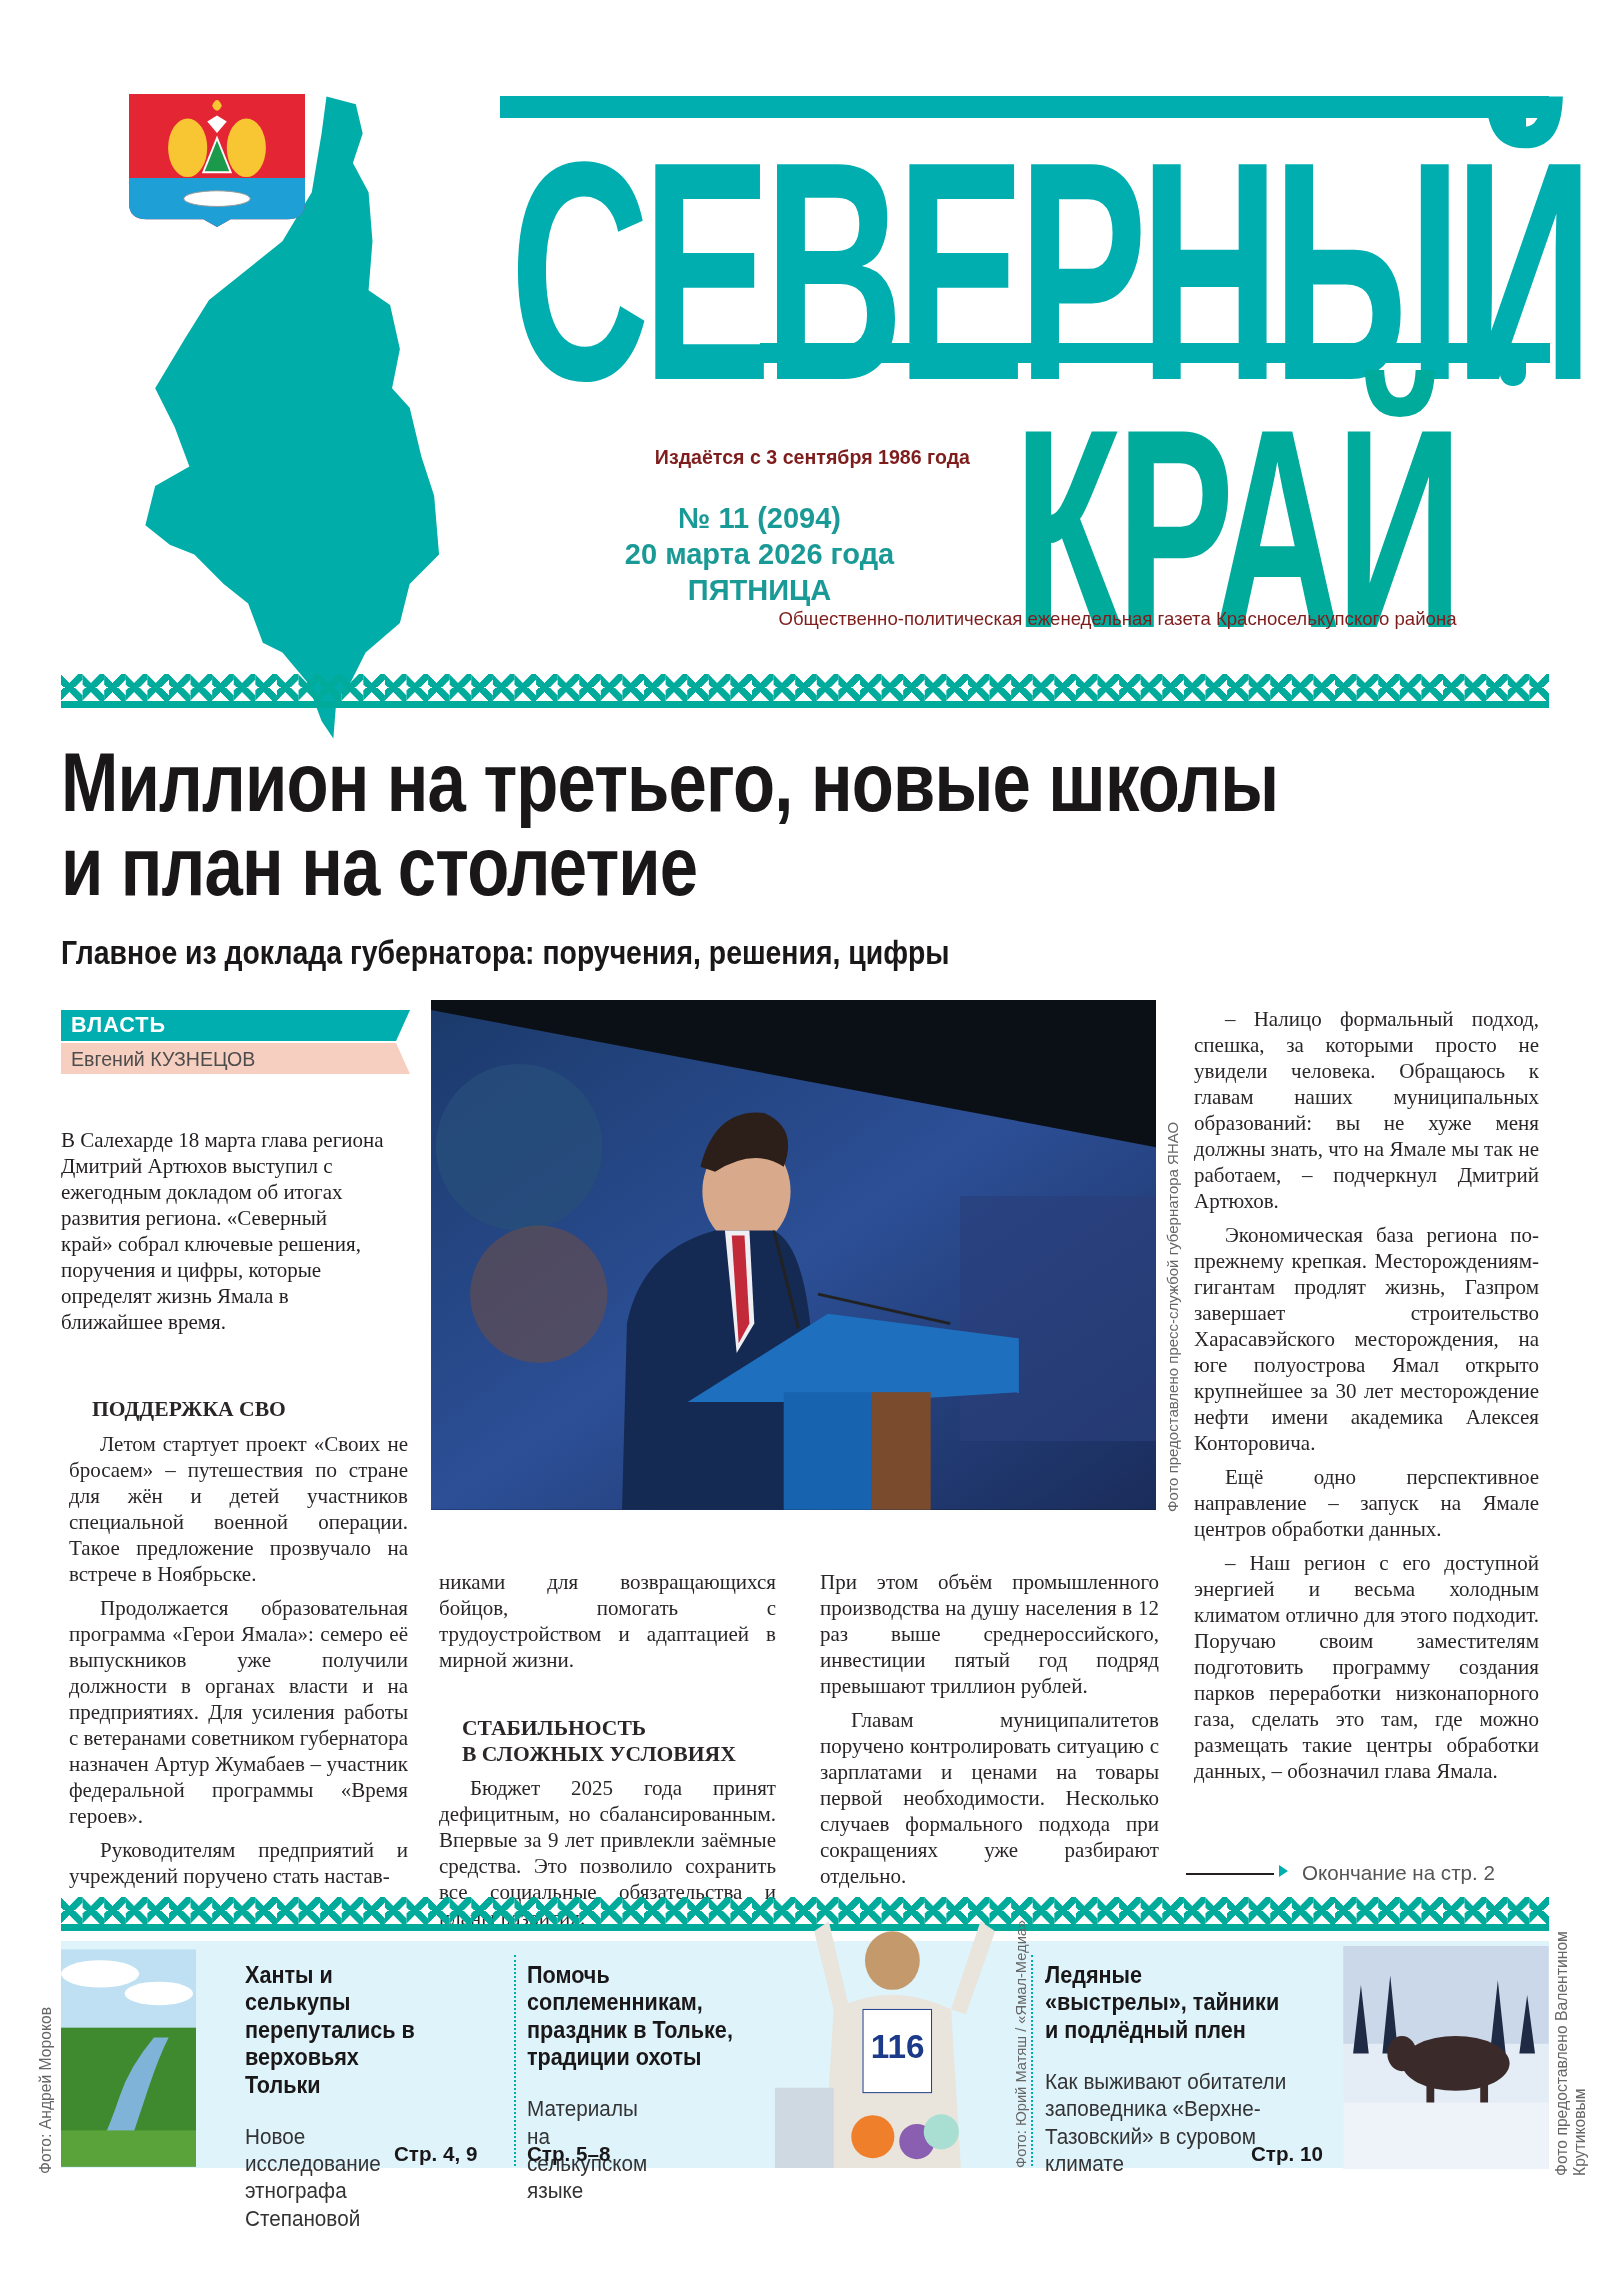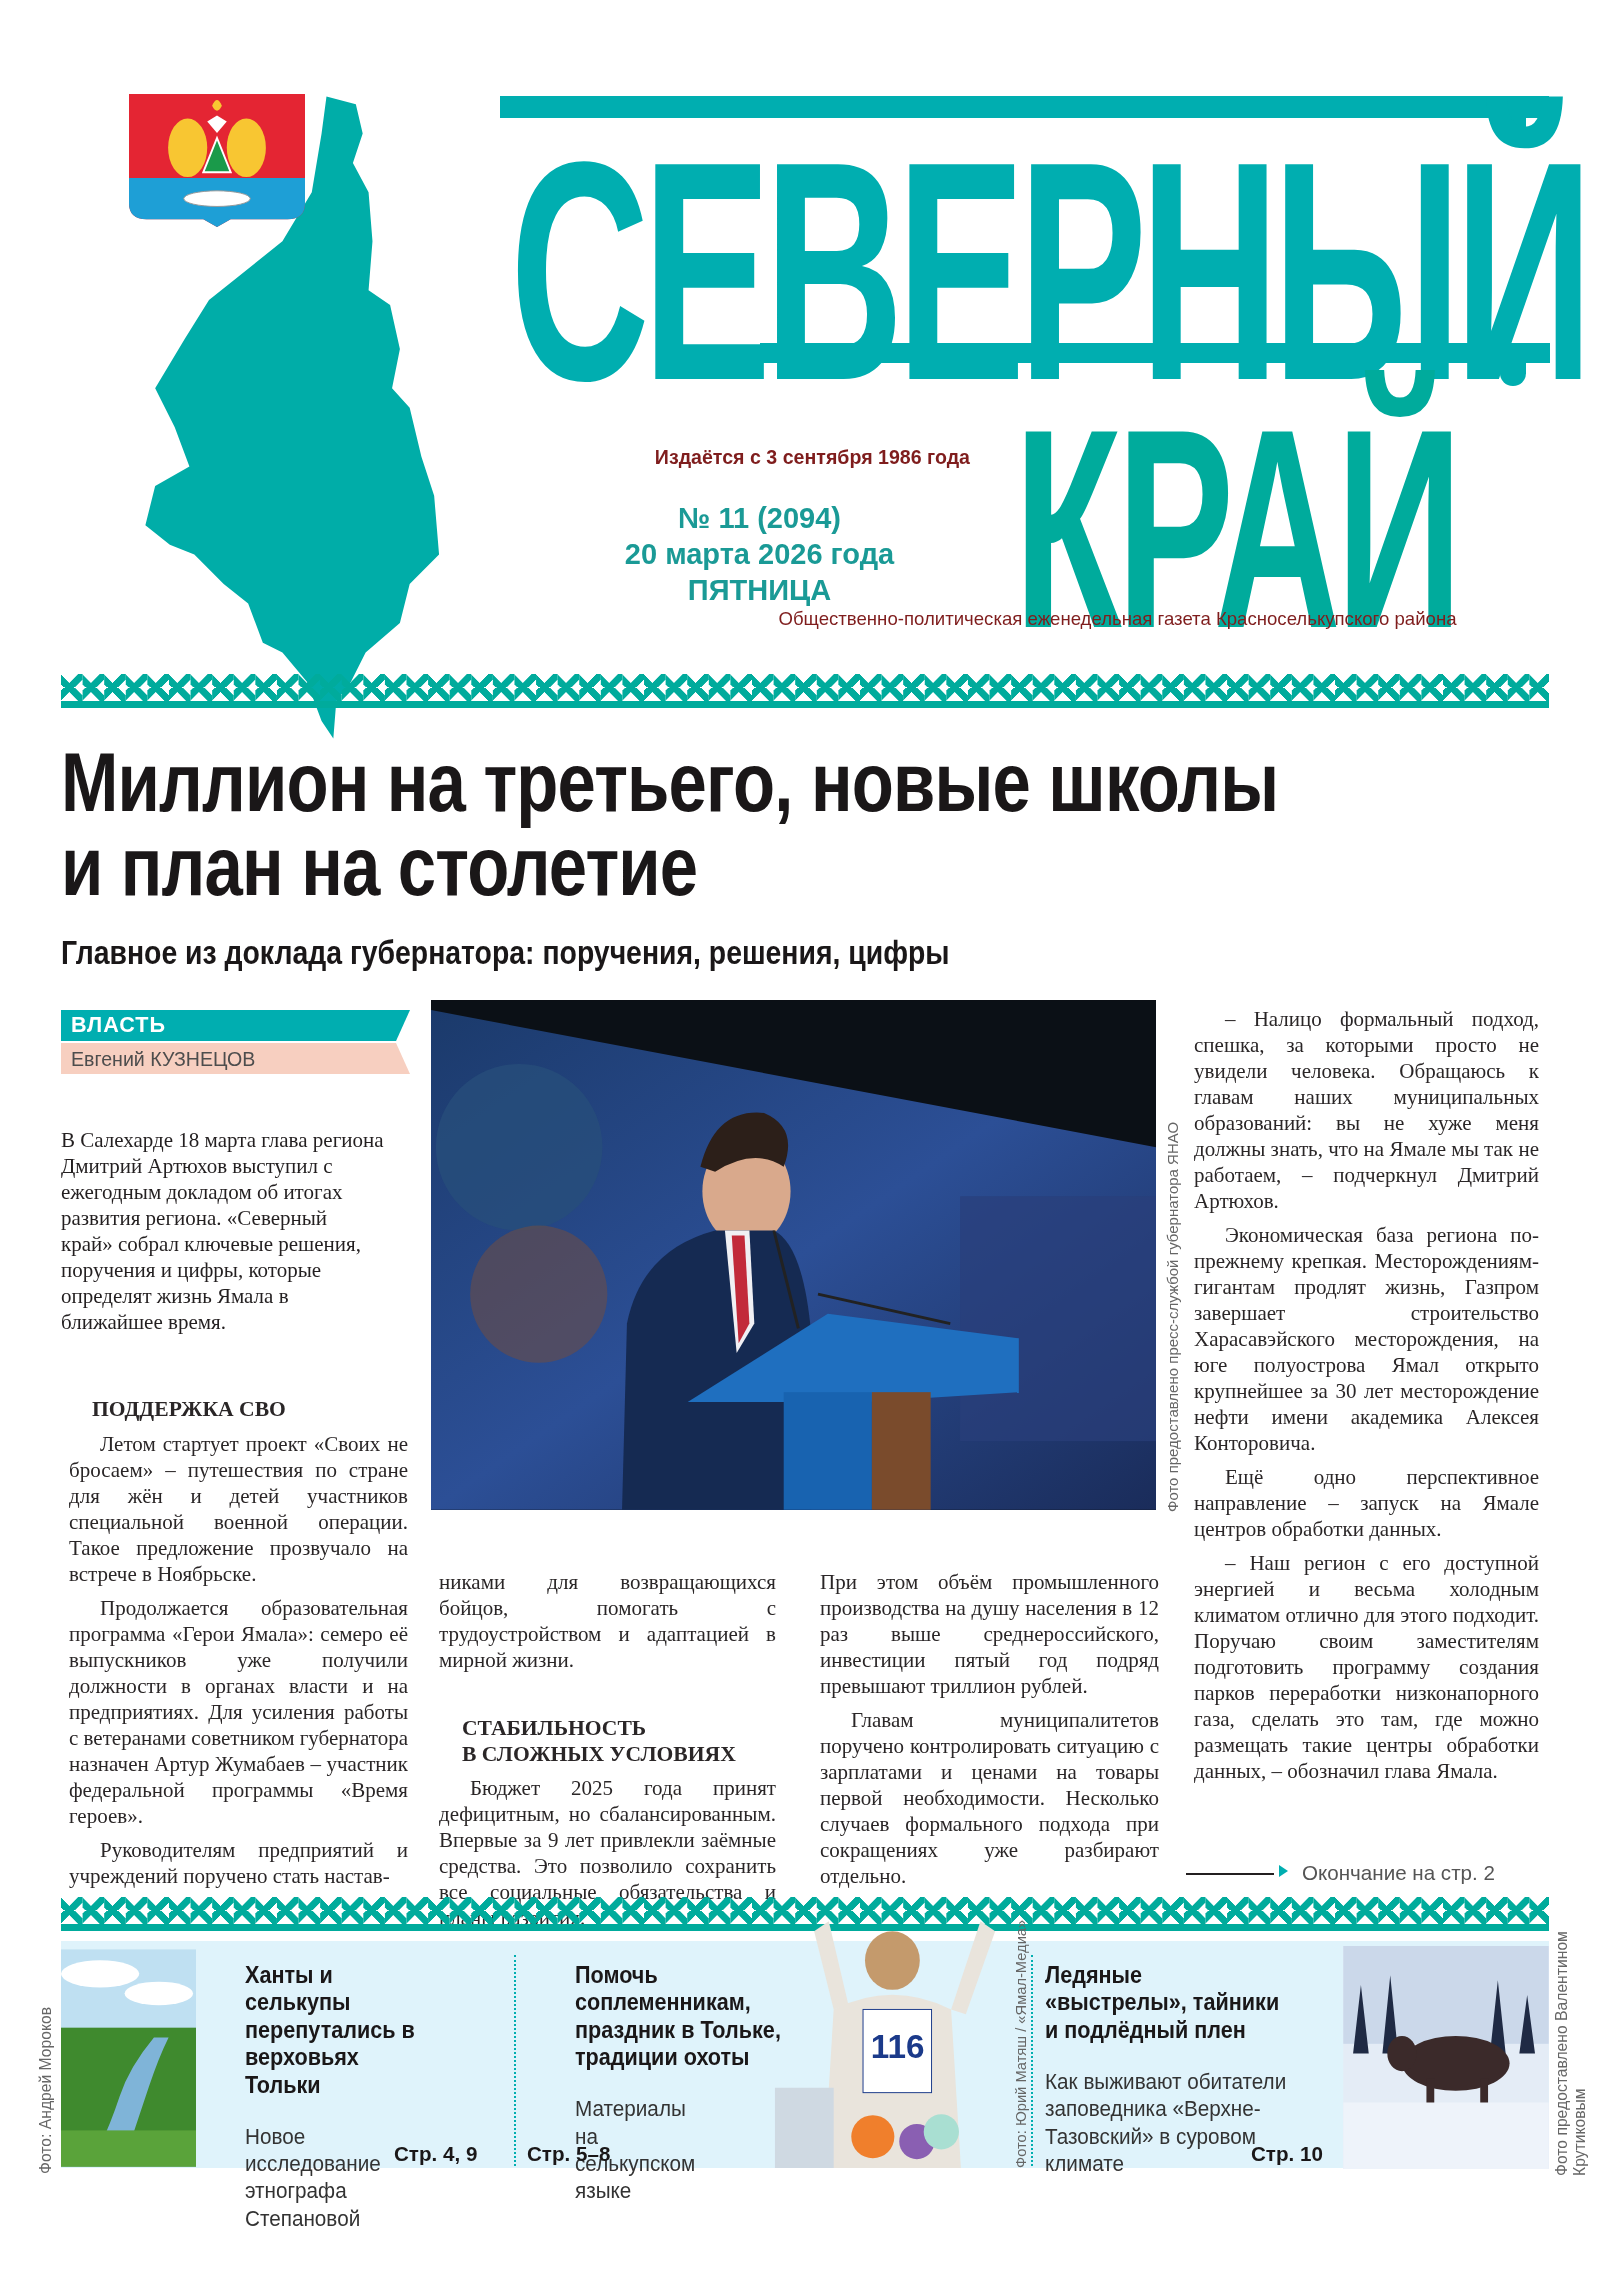--- a/index.html
+++ b/index.html
@@ -187,21 +187,21 @@
   <rect y="185" width="138" height="37" fill="#5aa33a"></rect>
 </svg>
 <div class="abs" style="left:245px;top:1962px;width:274px;">
   <div class="t-head" style="width:206px;">Ханты и селькупы перепутались в верховьях Тольки</div>
   <div class="t-sub" style="margin-top:23.5px;width:196px;">Новое исследование этнографа Степановой</div>
 </div>
 <div class="abs t-page" style="left:394px;top:2142px;">Стр. 4, 9</div>
 
 <div class="dots" style="left:514px;top:1955px;height:211px;"></div>
 
-<div class="abs" style="left:527px;top:1962px;width:255px;margin-left:48px;">
+<div class="abs" style="left:527px;top:1962px;width:255px;">
   <div class="t-head" style="width:245px;">Помочь соплеменникам, праздник в Тольке, традиции охоты</div>
   <div class="t-sub" style="margin-top:23.5px;width:147px;">Материалы на селькупском языке</div>
 </div>
 <div class="abs t-page" style="left:527px;top:2142px;">Стр. 5–8</div>
 <svg class="abs" style="left:755px;top:1892px;" width="265" height="276" viewBox="0 0 270 282">
   <ellipse cx="140" cy="70" rx="28" ry="30" fill="#c49a6c"></ellipse>
   <path d="M80 120 Q140 90 200 120 L210 282 L70 282 Z" fill="#e9e4dc"></path>
   <rect x="110" y="120" width="70" height="85" fill="#fff" stroke="#1b3a8a"></rect>
   <text x="118" y="170" font-family="Liberation Sans, sans-serif" font-weight="bold" font-size="34" fill="#1b3a8a">116</text>
   <path d="M60 40 L80 120 L95 115 L75 30 Z" fill="#e9e4dc"></path>

